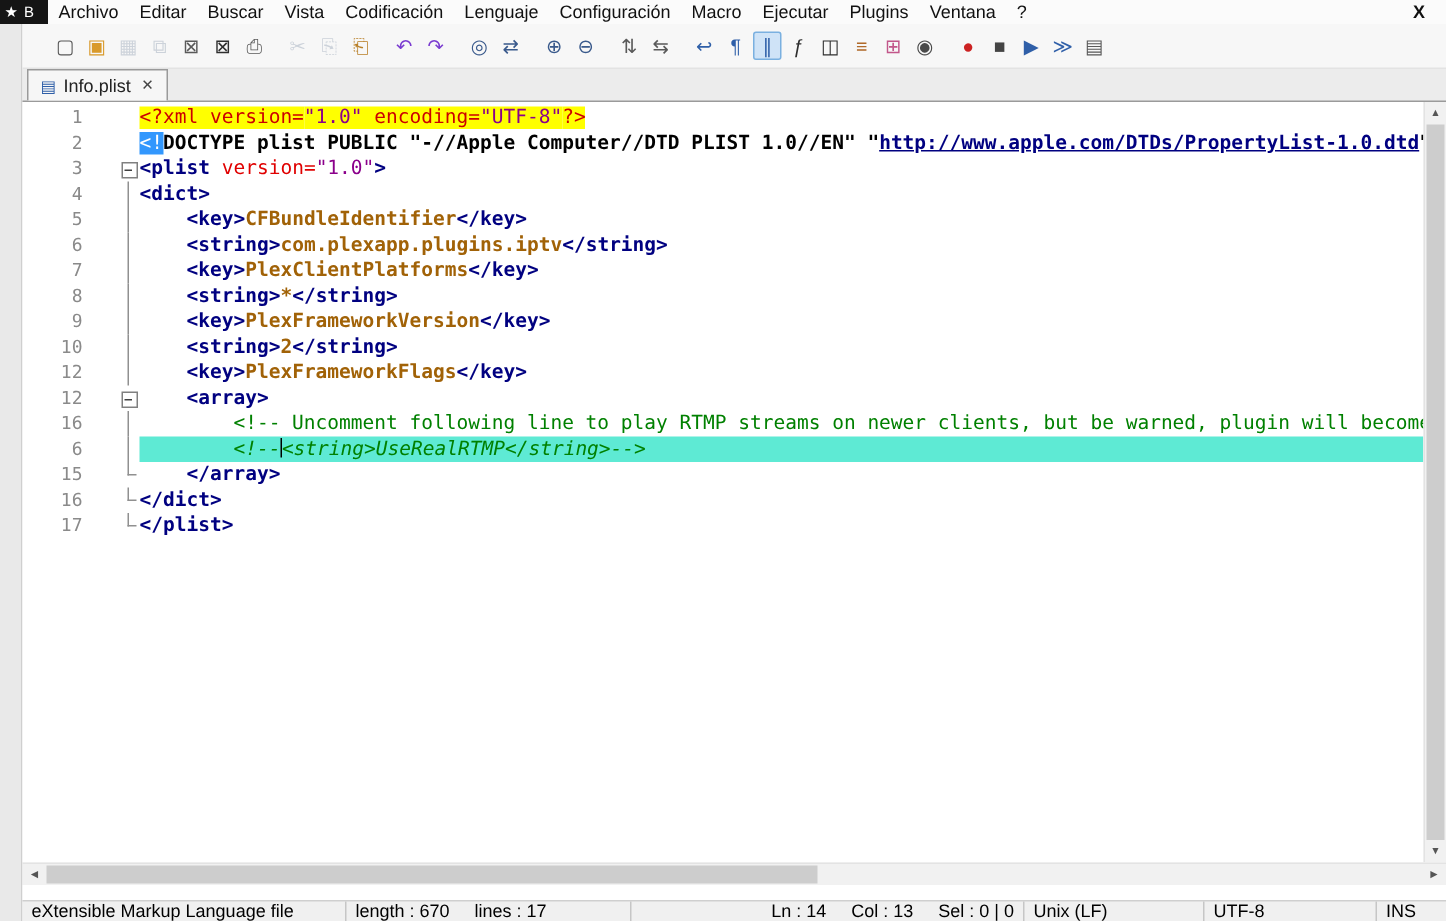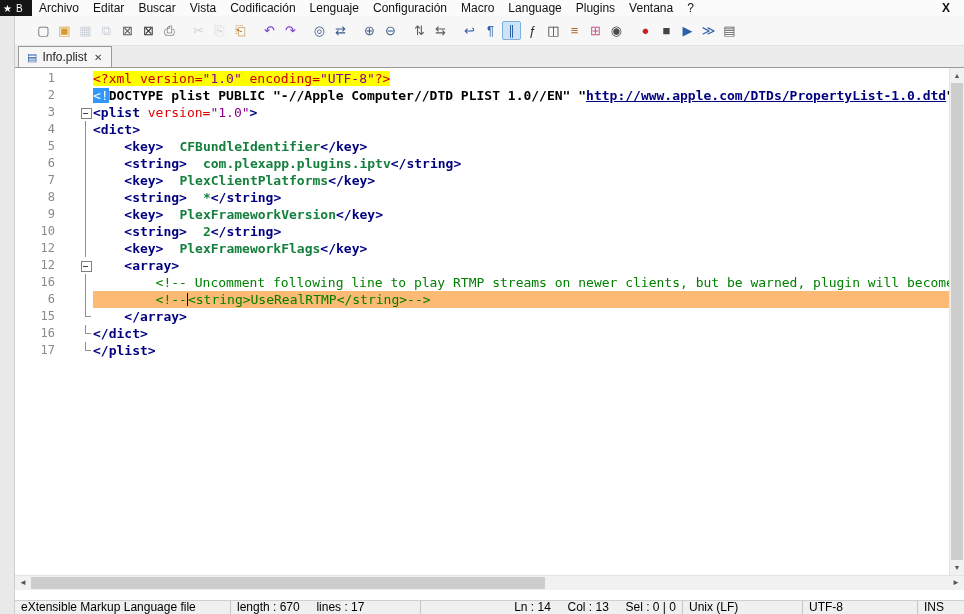--- a/index.html
+++ b/index.html
@@ -50,27 +50,27 @@
         color:#8a8a8a; font-size:12px; }
   .bm { width:14px; flex:none; }
   .fold { width:14px; flex:none; position:relative; }
   .f-line::before { content:''; position:absolute; left:6px; top:0; bottom:0; border-left:1px solid #909090; }
   .f-corner::before { content:''; position:absolute; left:6px; top:0; width:5px; height:8px;
                       border-left:1px solid #909090; border-bottom:1px solid #909090; }
   .f-box::before { content:''; position:absolute; left:2px; top:4px; width:9px; height:9px;
                    border:1px solid #808080; background:#fff; }
   .f-box::after { content:''; position:absolute; left:4px; top:9px; width:5px; border-top:1px solid #404040; }
   .code { flex:1; }
-  .ed-line.current .code { background:#fdba74; }
+  .ed-line.current .code { background:#5eead4;font-style:italic; }
 
   .sg-plain { color:#000; }
   .sg-tag  { color:#000080; font-weight:bold; }
   .sg-attr { color:#e00000; }
   .sg-val  { color:#8b008b; }
-  .sg-txt  { color:#15803d; font-weight:bold;margin-left:16px; }
+  .sg-txt  { color:#a16207; font-weight:bold; }
   .sg-com  { color:#008000; }
   .sg-doct { color:#000; font-weight:bold; }
   .sg-url  { color:#000080; font-weight:bold; text-decoration:underline; }
   .sg-selblue { color:#fff; background:#3297fd; }
   .sg-y-red { color:#cc0000; background:#ffff00; }
   .sg-y-pur { color:#8b008b; background:#ffff00; }
   .sg-caret { display:inline-block; width:1px; height:13px; background:#000;
               vertical-align:-2px; animation:blink 1s steps(1) infinite; }
   @keyframes blink { 50% { opacity:0; } }
 
@@ -108,21 +108,21 @@
     </div>
     <nav class="menubar" id="menubar">
         <div class="menu-item">Archivo</div>
         <div class="menu-item">Editar</div>
         <div class="menu-item">Buscar</div>
         <div class="menu-item">Vista</div>
         <div class="menu-item">Codificación</div>
         <div class="menu-item">Lenguaje</div>
         <div class="menu-item">Configuración</div>
         <div class="menu-item">Macro</div>
-        <div class="menu-item">Language</div>
+        <div class="menu-item">Ejecutar</div>
         <div class="menu-item">Plugins</div>
         <div class="menu-item">Ventana</div>
         <div class="menu-item">?</div>
       </nav>
     <div class="tb-spacer"></div>
     <div class="win-close">X</div>
   </div>
 
   <div class="left-strip"></div>
 

